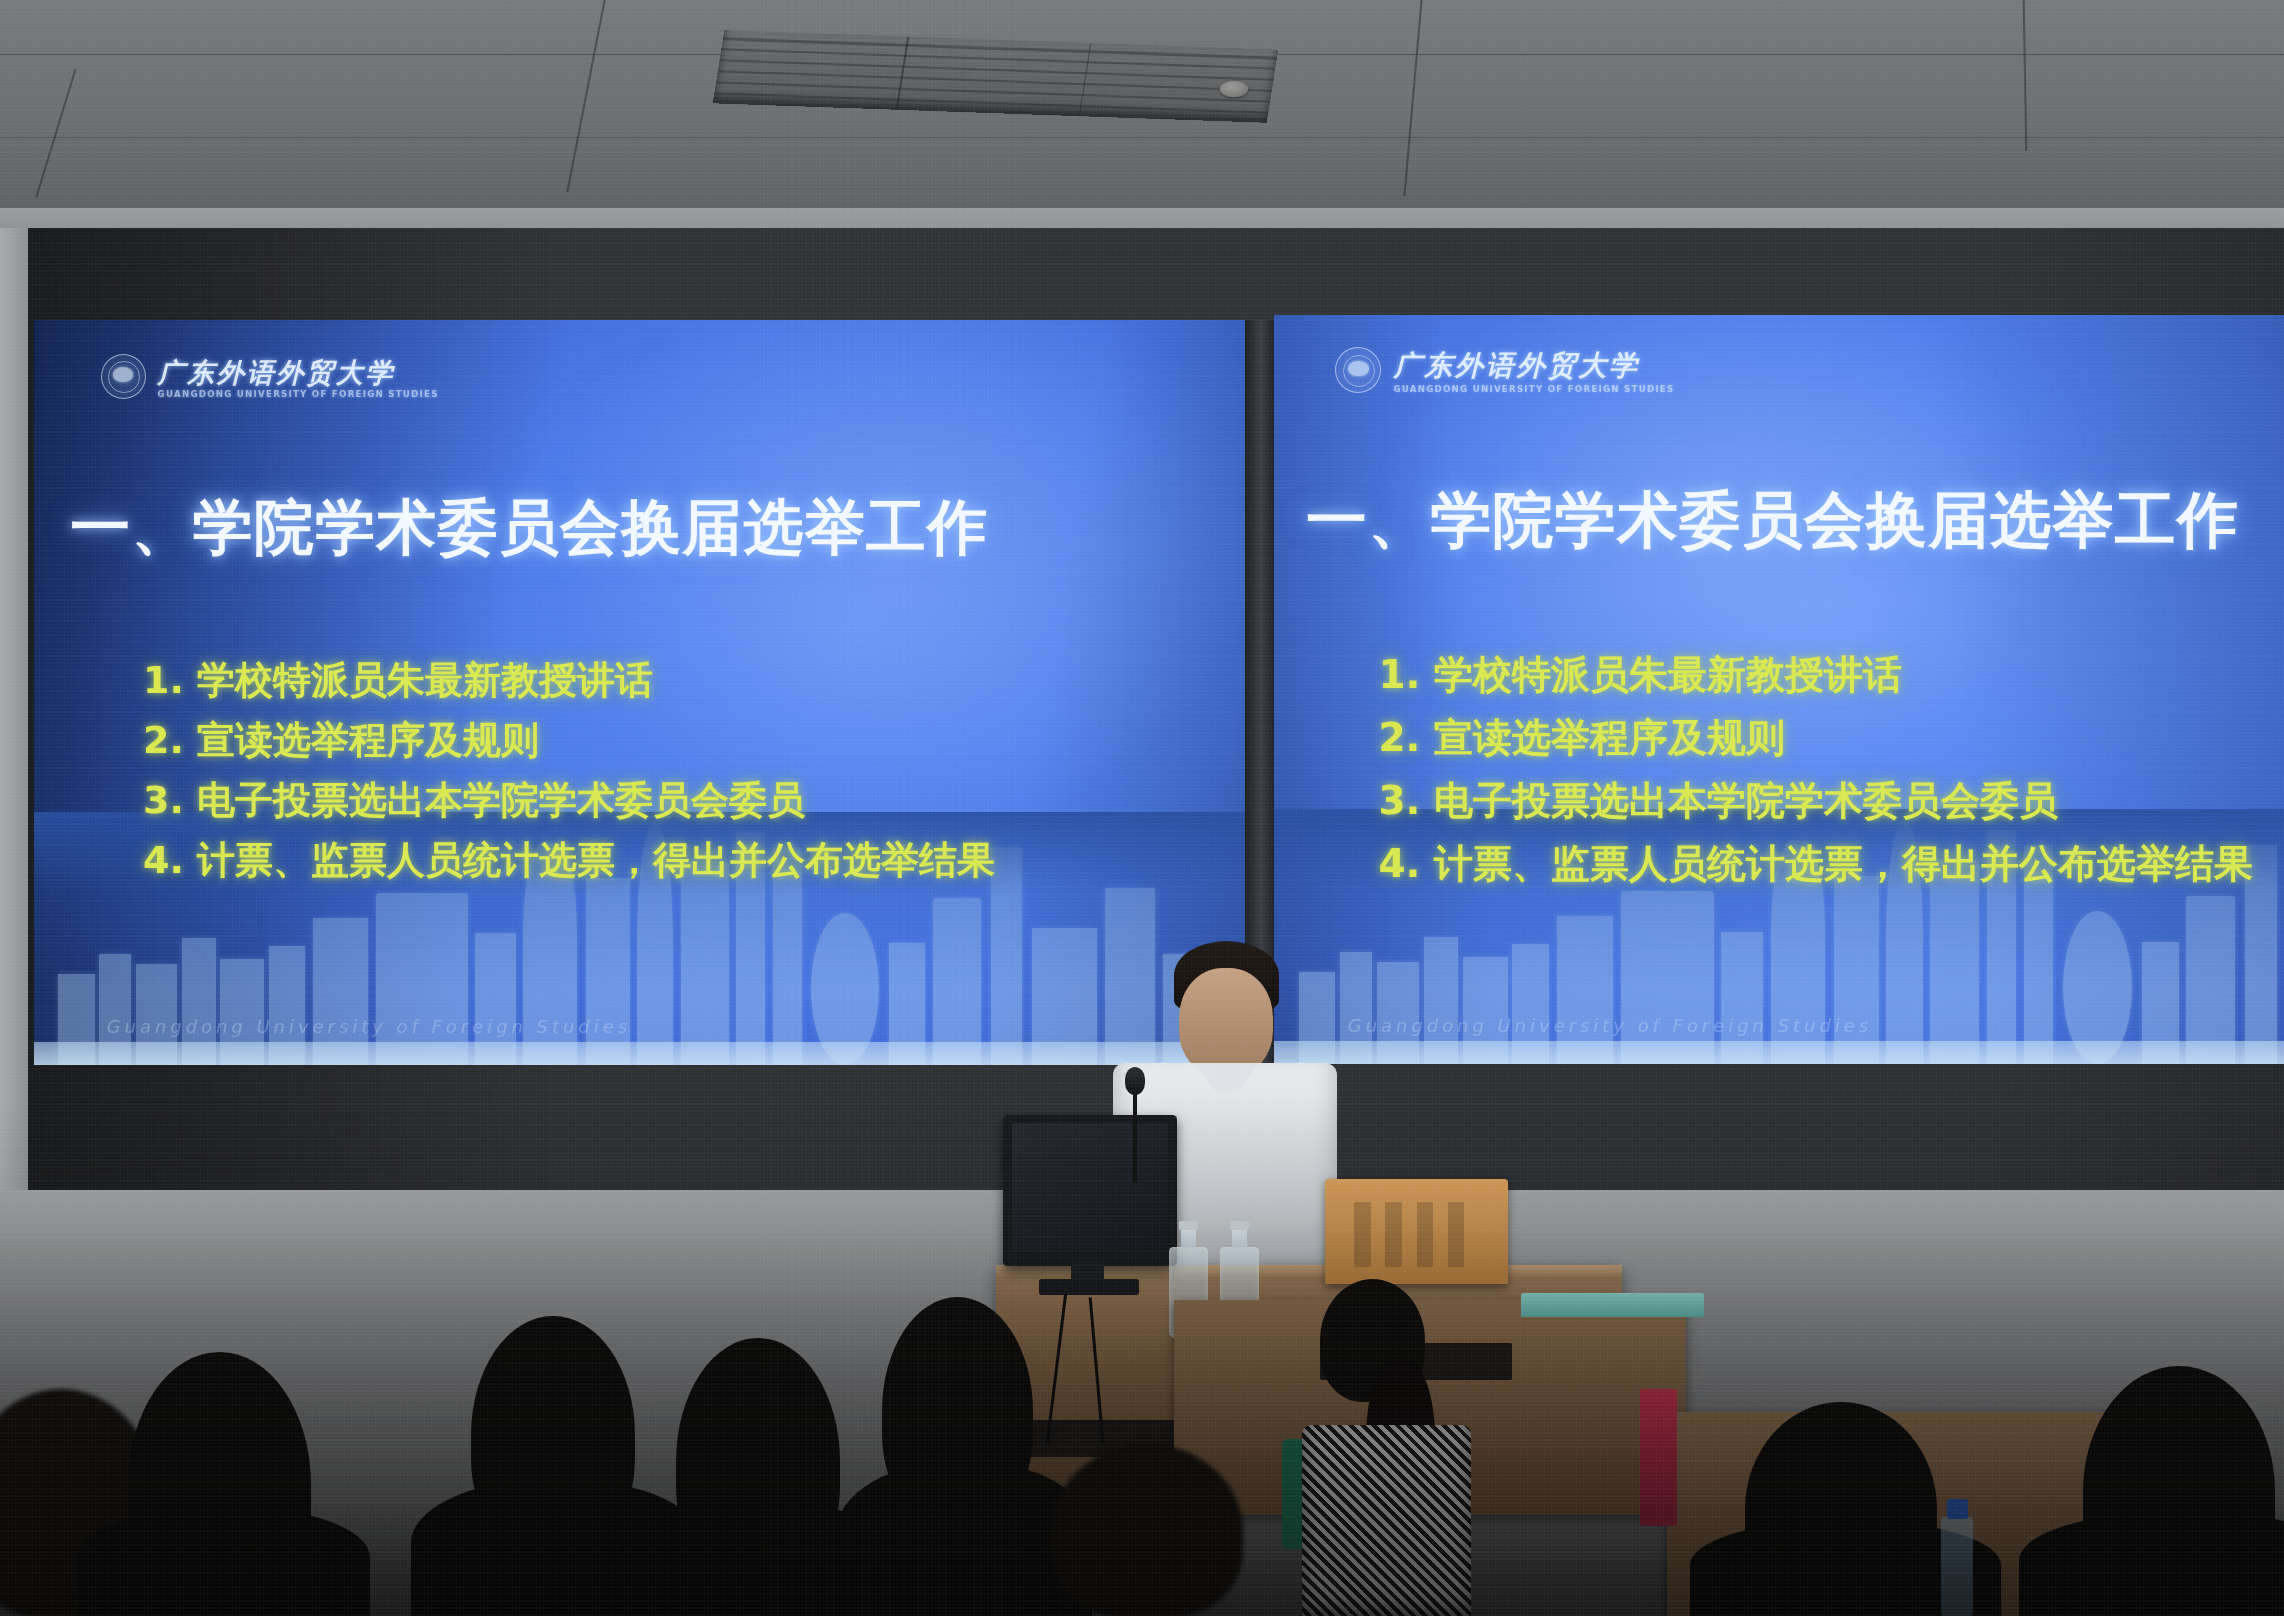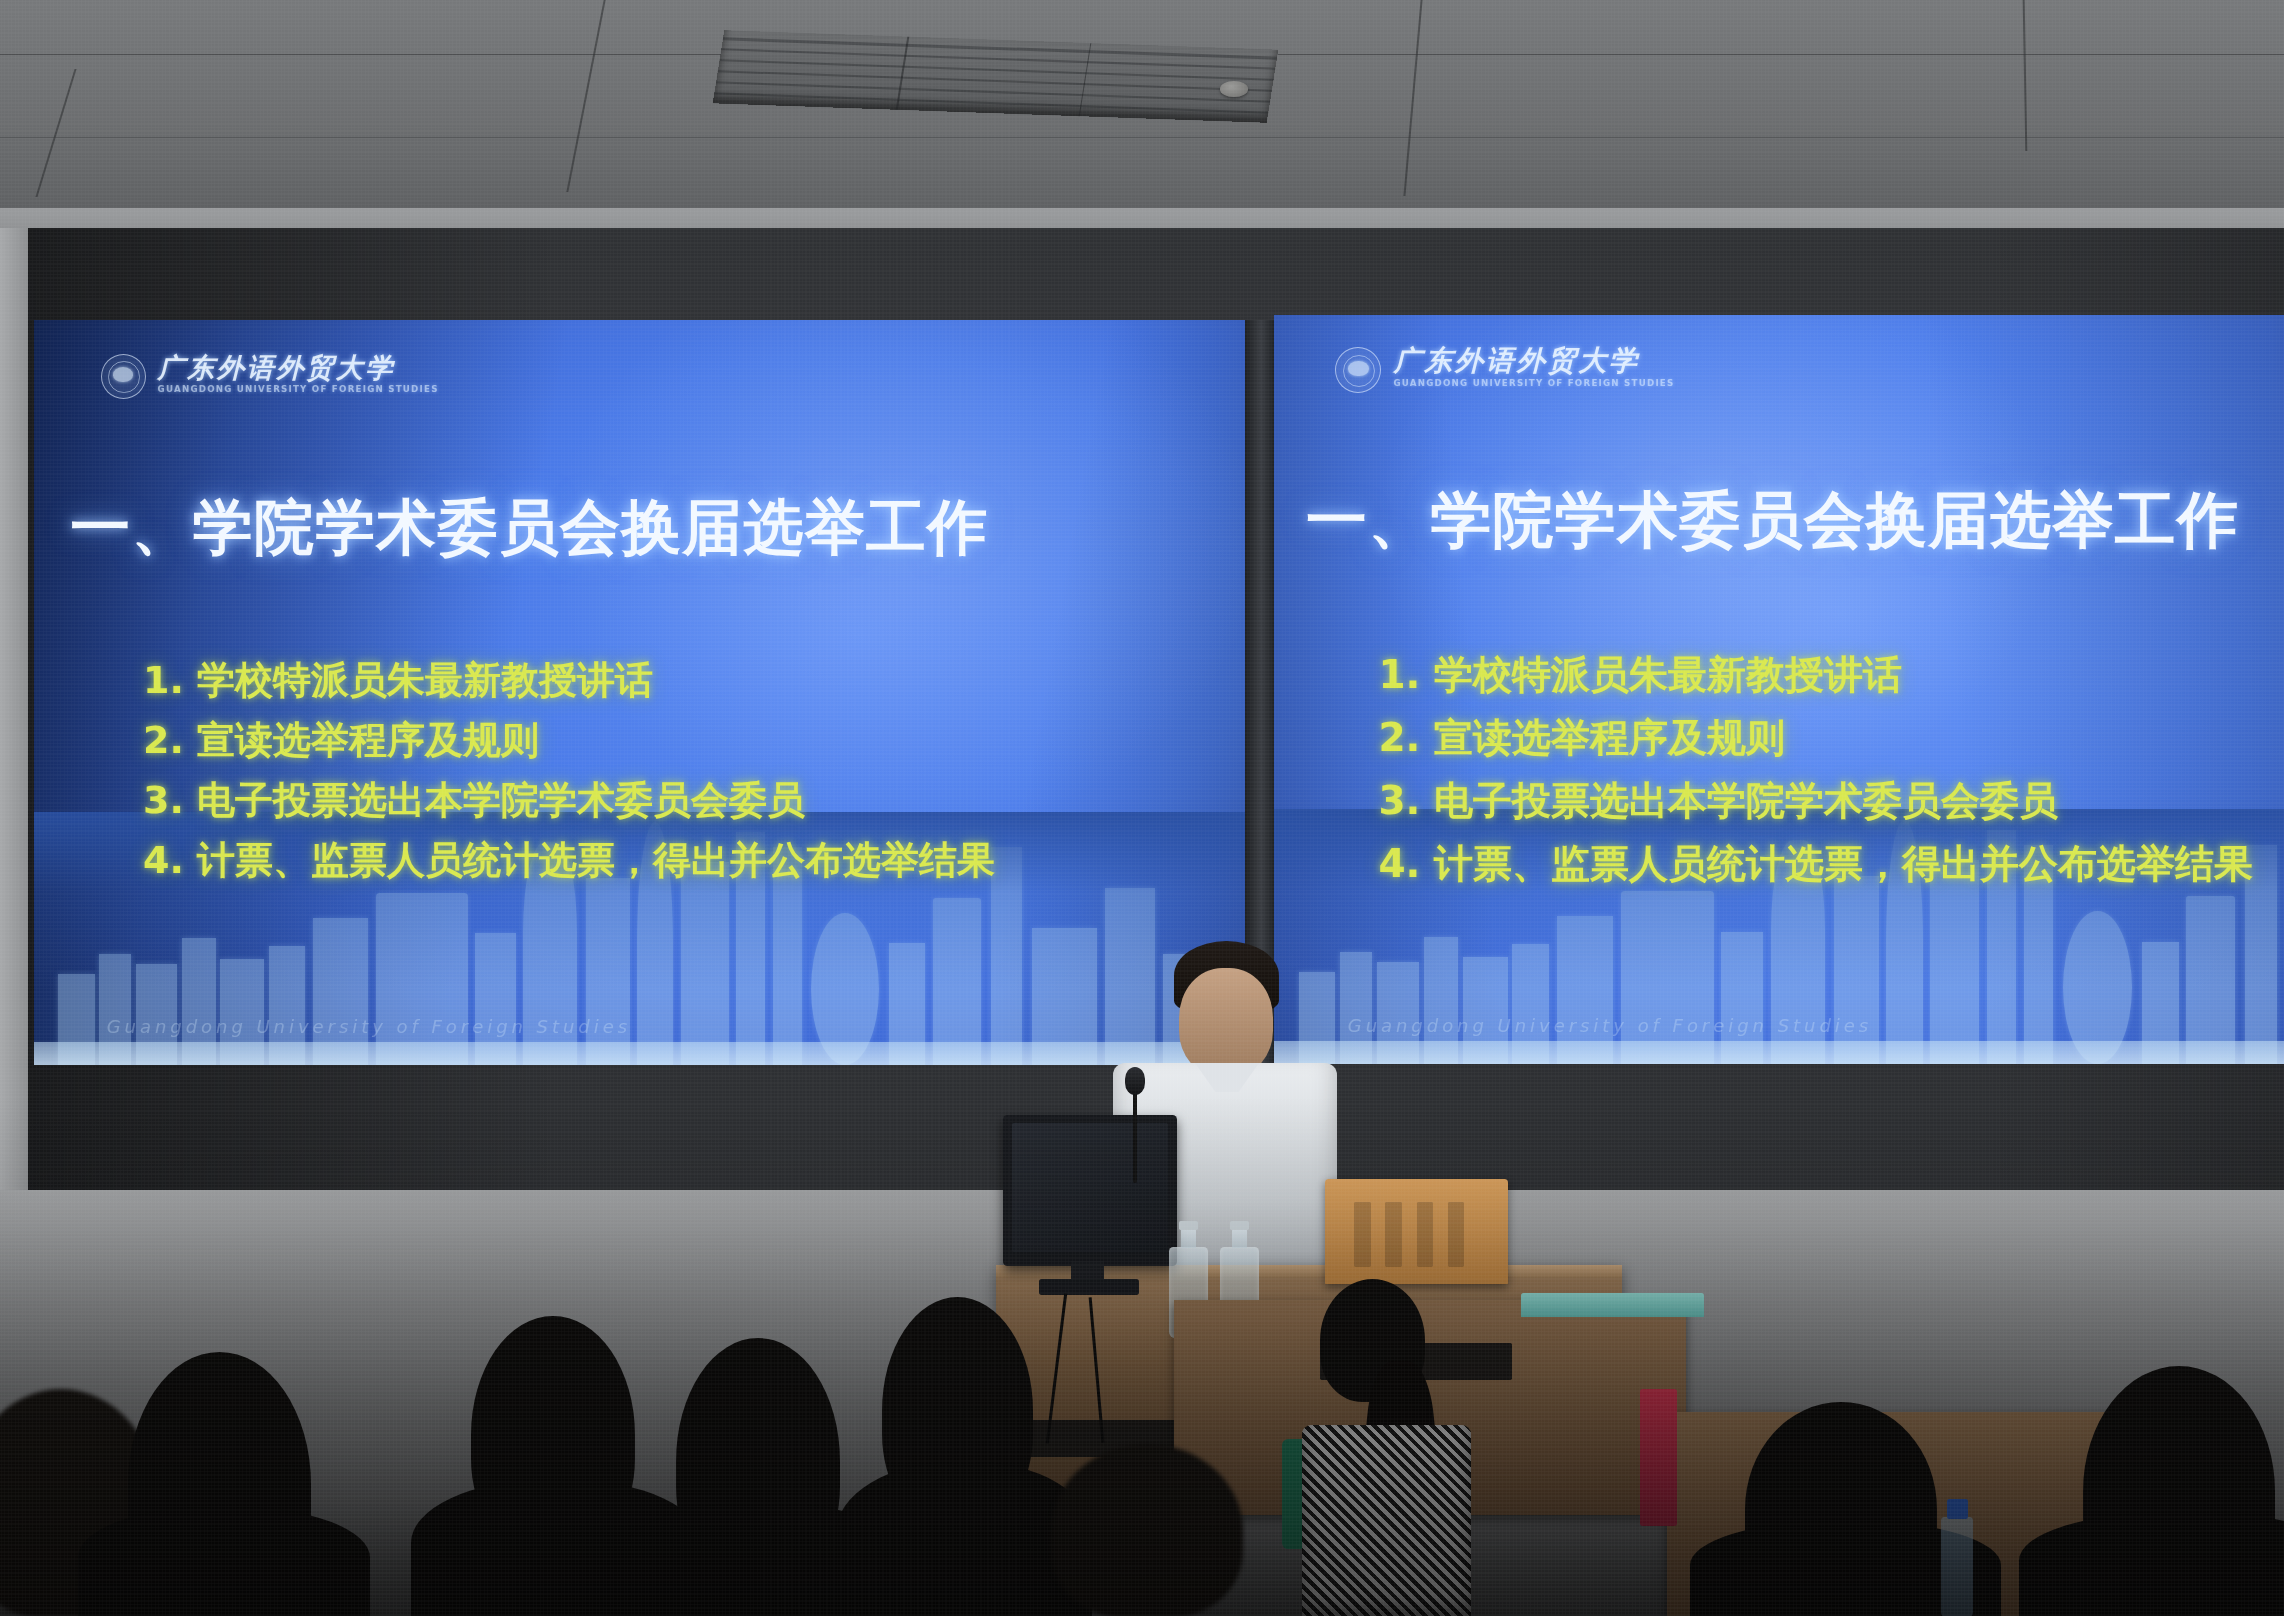--- a/index.html
+++ b/index.html
@@ -48,21 +48,21 @@
       radial-gradient(ellipse 95% 110% at 68% 42%, #5e8df5 0%, #4a7ae8 34%,
                       #3a64cf 58%, #2b4da8 78%, #22407f 100%);
   }
   .slide-vig { position:absolute; inset:0;
     background:linear-gradient(100deg, rgba(10,24,58,.78) 0%, rgba(12,28,66,.40) 16%,
                rgba(0,0,0,0) 40%, rgba(0,0,0,0) 80%, rgba(10,22,52,.30) 100%); }
   .slide-glare { position:absolute; inset:0;
     background:radial-gradient(ellipse 45% 60% at 72% 30%, rgba(190,215,255,.20), rgba(0,0,0,0) 65%); }
 
   
-  .logo-row { position:absolute; display:flex; align-items:flex-start; gap:12px; }
+  .logo-row { position:absolute; display:flex; align-items:flex-end; gap:12px; }
   .crest { border-radius:50%; border:1.4px solid rgba(225,238,255,.62);
            position:relative; flex:0 0 auto;
            background:radial-gradient(circle at 50% 50%, rgba(210,230,255,.14), rgba(190,215,255,.05)); }
   .crest::before { content:""; position:absolute; left:16%; top:16%; width:68%; height:68%;
            border-radius:50%; border:0.9px solid rgba(220,236,255,.5); }
   .crest::after { content:""; position:absolute; left:27%; top:30%; width:46%; height:34%;
            border-radius:50% 50% 46% 46%;
            background:rgba(225,240,255,.62);
            box-shadow:0 0 3.2px rgba(210,235,255,.65); }
   .logo-txt { display:flex; flex-direction:column; line-height:1; }

